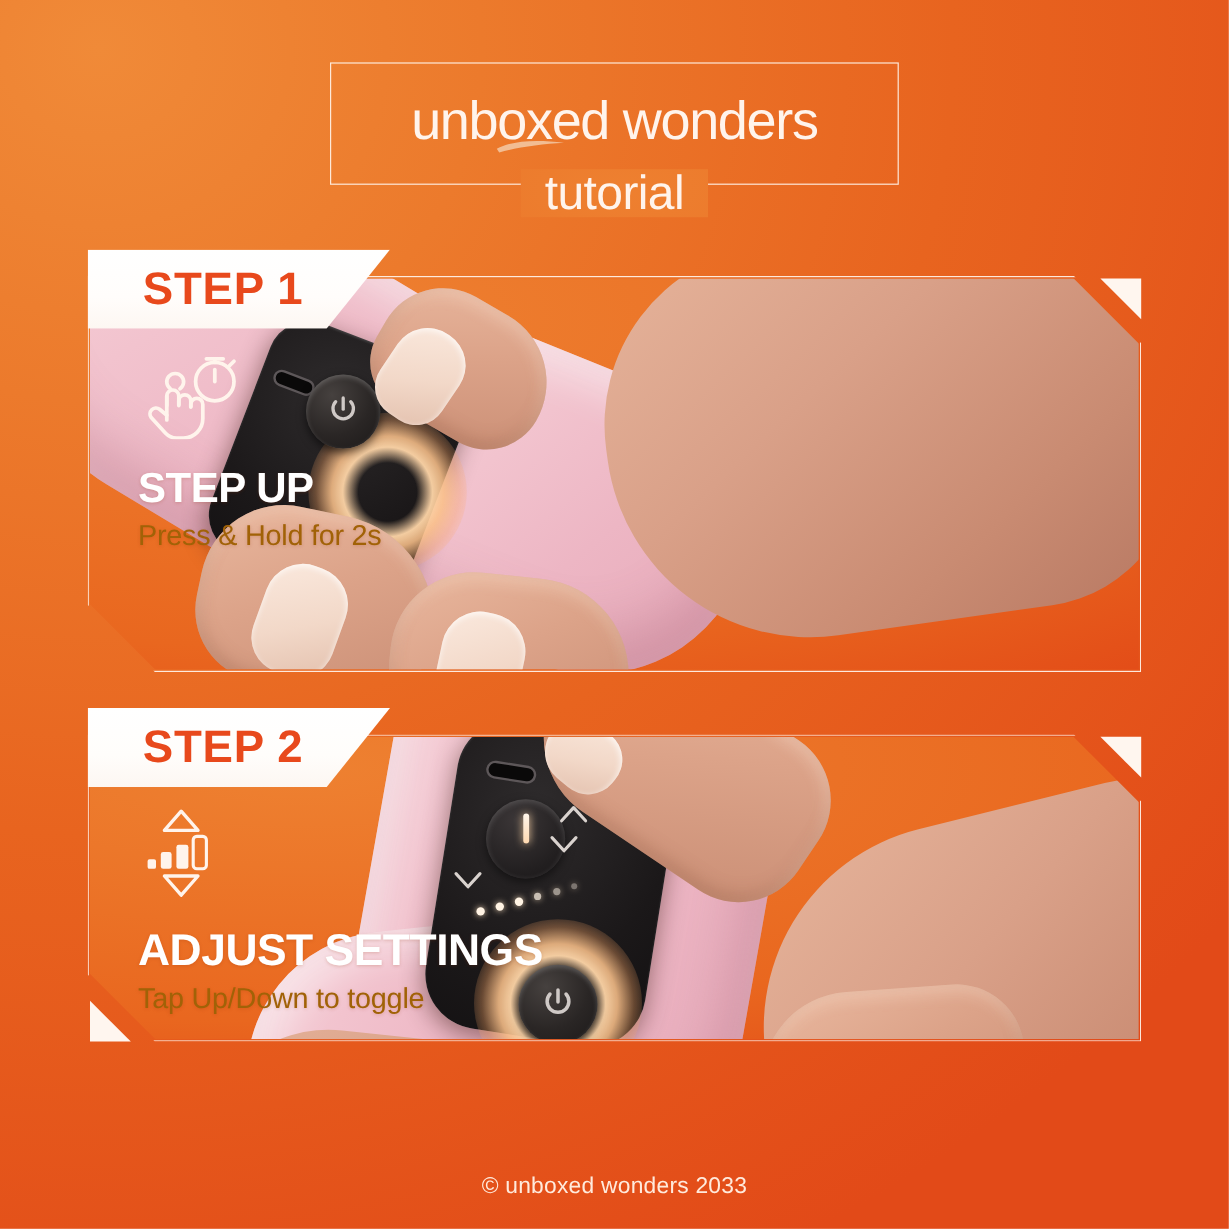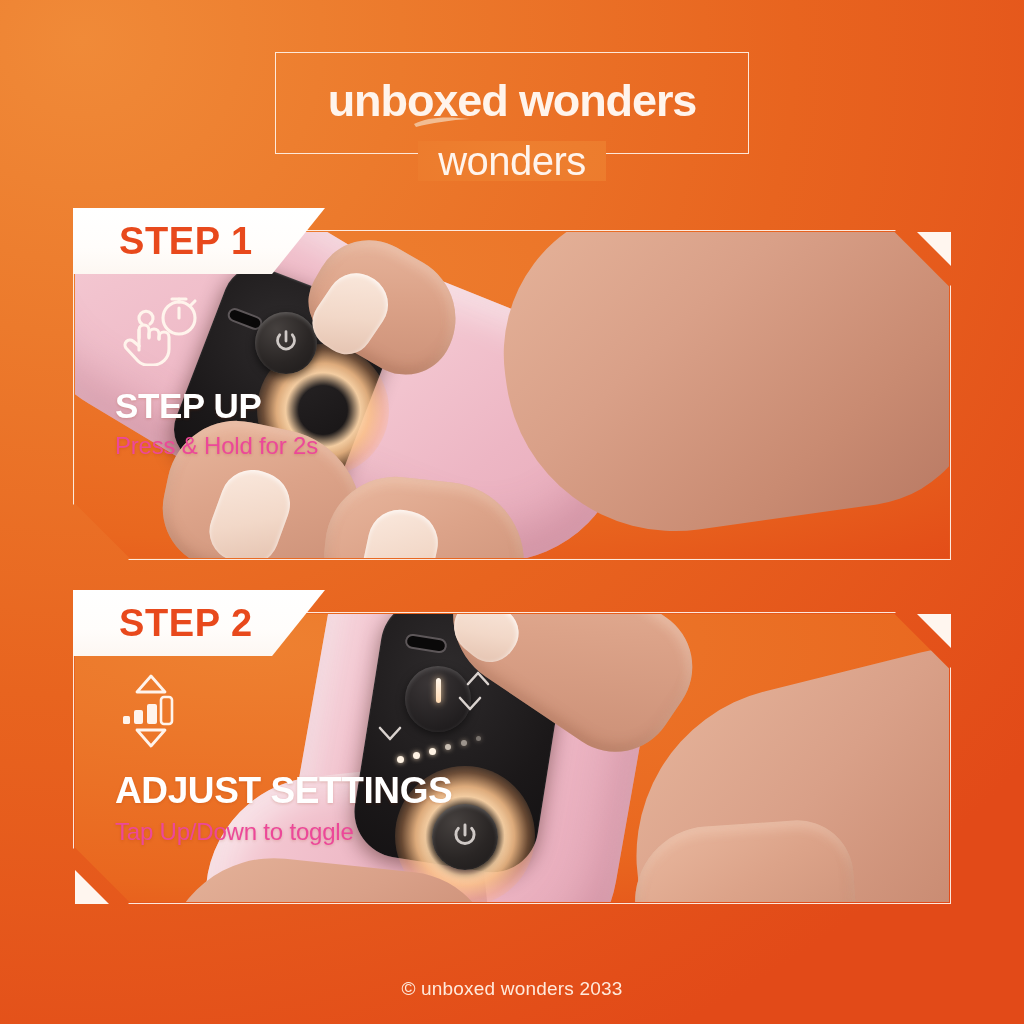--- a/index.html
+++ b/index.html
@@ -18,21 +18,21 @@
     position:absolute; left:0; right:0; top:52px;
     display:flex; flex-direction:column; align-items:center;
   }
   .header-frame{
     position:relative;
     width:474px; height:102px;
     border:1.6px solid rgba(255,242,232,.92);
     display:flex; align-items:center; justify-content:center;
   }
   .brand{
-    font-size:45px; font-weight:700; letter-spacing:-1.1px;
+    font-size:45px; font-weight:400; letter-spacing:-1.1px;
     color:#FFF4EC; line-height:1; white-space:nowrap;
     margin-top:-6px;
   }
   .brand-swoosh{
     position:absolute; left:137px; top:62px;
     width:58px; height:13px; pointer-events:none;
   }
   .tutorial-wrap{
     position:absolute; left:0; right:0; bottom:-28px;
     display:flex; align-items:center; justify-content:center;
@@ -46,21 +46,21 @@
   }
 
   
   .card{
     position:absolute;
     left:73px; width:878px;
     overflow:visible;
     padding-left:16px;
   }
   #card1{ top:230px; height:330px; }
-  #card2{ top:612px; height:292px; }
+  #card2{ top:612px; height:256px; }
 
   .card-frame{
     position:absolute; inset:0;
     border:1.7px solid rgba(255,243,235,.93);
     clip-path:polygon(
       0 0, calc(100% - 56px) 0, 100% 56px,
       100% 100%, 56px 100%, 0 calc(100% - 56px)
     );
   }
   .card-inner{
@@ -105,21 +105,21 @@
     z-index:5; width:420px;
   }
   .copy-icon{ margin-bottom:18px; }
   .copy-title{
     font-size:35px; font-weight:700; letter-spacing:-.4px;
     color:#FFFFFF; line-height:1.05; margin-bottom:7px;
     text-shadow:0 1px 3px rgba(150,50,10,.22);
   }
   .copy-sub{
     font-size:24px; font-weight:400; letter-spacing:-.2px;
-    color:#ec4899; line-height:1.15;
+    color:#a16207; line-height:1.15;
     text-shadow:0 1px 3px rgba(150,50,10,.22);
   }
   #card2 .copy{ top:60px; }
   #card2 .copy-title{ font-size:37px; }
 
   
   .photo{
     position:absolute; inset:0;
     background:radial-gradient(120% 120% at 20% 10%, #EE8131 0%, #E9671F 70%, #E34D18 100%);
   }
@@ -200,21 +200,21 @@
 </head>
 <body>
 
 <div class="header">
   <div class="header-frame">
     <div class="brand">unboxed wonders</div>
     <svg class="brand-swoosh" viewBox="0 0 58 13">
       <path d="M1 9 C14 2, 34 1, 57 4 C38 5, 18 8, 3 12 Z" fill="#F3C9A6" opacity=".85"></path>
     </svg>
     <div class="tutorial-wrap">
-      <div class="tutorial">wonders</div>
+      <div class="tutorial">tutorial</div>
     </div>
   </div>
 </div>
 
 <div class="card" id="card1">
   <div class="card-inner">
     <div class="photo">
       <div class="photo-clip">
 
         <div class="dev-body" style="left:-70px; top:-30px; width:470px; height:270px;

